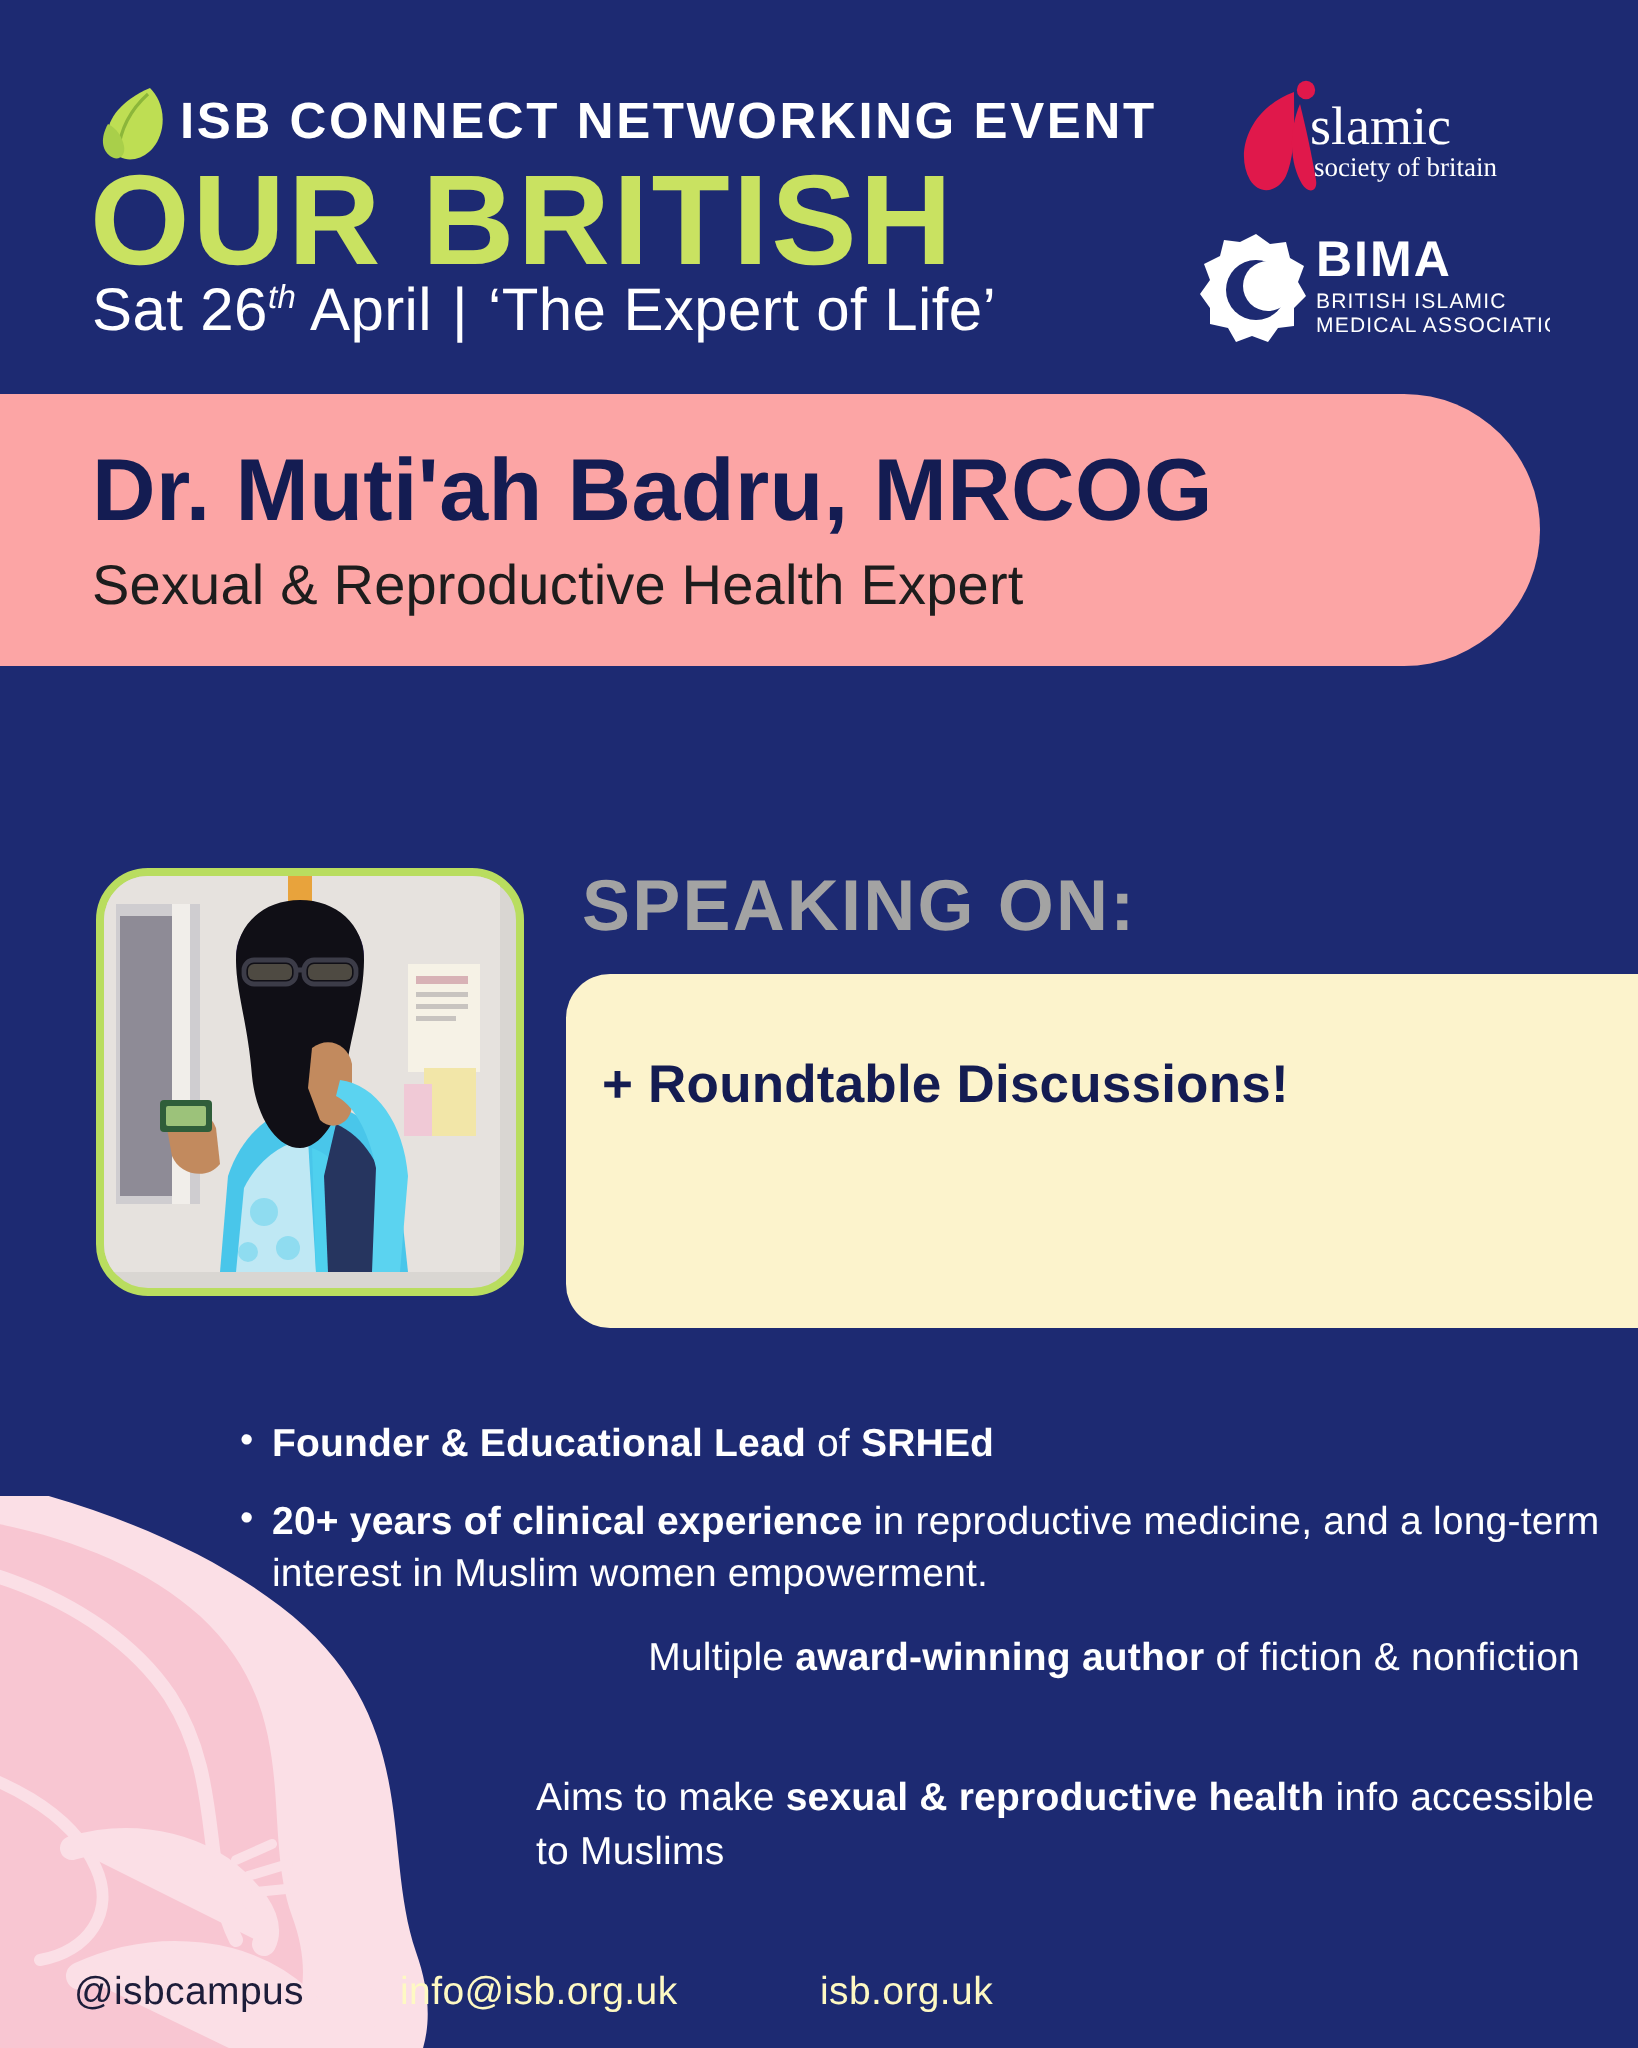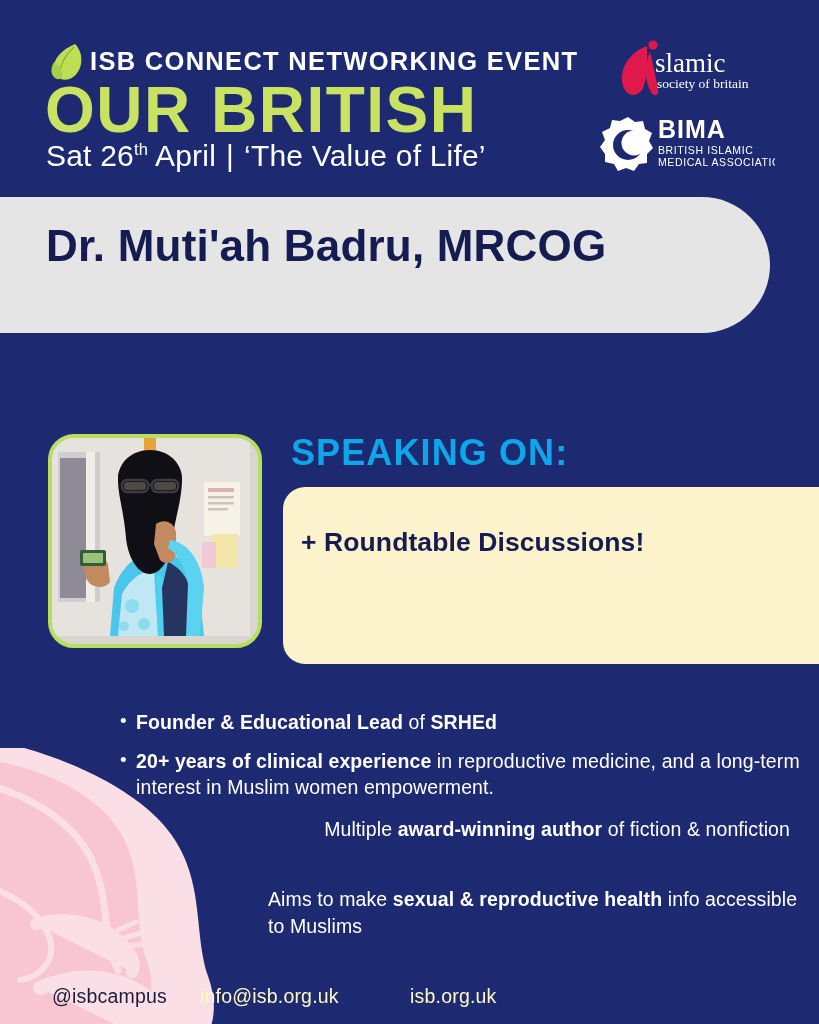--- a/index.html
+++ b/index.html
@@ -61,41 +61,42 @@
     left: 46px; top: 139px;
     color: #ffffff;
     font-size: 30px;
     font-weight: 400;
     letter-spacing: 0.2px;
     white-space: nowrap;
   }
   .date-line sup {
     font-size: 0.55em;
     vertical-align: super;
+    font-style: italic;
   }
   .date-sep { margin: 0 10px; }
 
   
   .isb-logo {
     position: absolute;
     left: 617px; top: 40px;
     width: 150px; height: 58px;
   }
   .bima-logo {
     position: absolute;
     left: 600px; top: 116px;
     width: 175px; height: 58px;
   }
 
   
   .name-banner {
     position: absolute;
     left: 0; top: 197px;
     width: 770px; height: 136px;
-    background: #e5e5e5;
+    background: #fca5a5;
     border-radius: 0 68px 68px 0;
     box-sizing: border-box;
     padding: 26px 0 0 46px;
   }
   .speaker-name {
     color: #141c52;
     font-size: 44px;
     font-weight: 700;
     letter-spacing: 0.2px;
     line-height: 1.05;
@@ -119,21 +120,21 @@
     border-radius: 26px;
     overflow: hidden;
     background: #d9d6d2;
   }
   .photo-inner { position: absolute; inset: 0; }
 
   
   .speaking-on-label {
     position: absolute;
     left: 291px; top: 432px;
-    color: #0ea5e9;
+    color: #a3a3a3;
     font-size: 36px;
     font-weight: 700;
     letter-spacing: 1.1px;
     white-space: nowrap;
   }
   .topic-card {
     position: absolute;
     left: 283px; top: 487px;
     width: 560px; height: 177px;
     background: #fcf3cc;
@@ -205,21 +206,21 @@
     left: 0; top: 975px;
     width: 819px; height: 49px;
   }
   .footer span {
     position: absolute;
     color: #fef9c3;
     font-size: 19.5px;
     letter-spacing: 0.2px;
     white-space: nowrap;
   }
-  .f1 { left: 52px; top: 10px; color:#1d1d3a !important; }
+  .f1 { left: 37px; top: 10px; color:#1d1d3a !important; }
   .f2 { left: 200px; top: 10px; }
   .f3 { left: 410px; top: 10px; }
 </style>
 </head>
 <body>
 
 <div id="poster">
 
   <div class="blob-wrap">
     <svg width="400" height="300" viewBox="0 0 400 300" xmlns="http://www.w3.org/2000/svg">
@@ -257,21 +258,21 @@
         <path d="M24 5 C 14 14, 10 24, 9 34" fill="none" stroke="#8cb63a" stroke-width="1.6"></path>
         <path d="M4 20 C 0 27, 1 33, 5 36 C 9 39, 13 36, 12 31 C 11 26, 8 22, 4 20 Z" fill="#a9cf4a"></path>
       </svg>
     </div>
 
     <div class="event-line">ISB CONNECT NETWORKING EVENT</div>
 
     <div class="our-speakers">OUR BRITISH</div>
 
     <div class="date-line">
-      <span>Sat 26</span><sup>th</sup><span> April</span><span class="date-sep">|</span><span>‘The Value of Life’</span>
+      <span>Sat 26</span><sup>th</sup><span> April</span><span class="date-sep">|</span><span>‘The Expert of Life’</span>
     </div>
 
     <div class="isb-logo">
       <svg width="150" height="58" viewBox="0 0 150 58" xmlns="http://www.w3.org/2000/svg">
         <path d="M30 6 C 8 14, 0 36, 8 50 C 13 58, 22 56, 26 48 C 31 37, 30 20, 30 6 Z" fill="#e0184b"></path>
         <path d="M33 12 C 27 26, 28 42, 34 52 C 37 57, 42 56, 41 50 C 39 38, 36 24, 33 12 Z" fill="#e0184b"></path>
         <circle cx="36" cy="5" r="4.6" fill="#e0184b"></circle>
         <text x="38" y="32" font-family="'Liberation Serif', serif" font-size="27" fill="#ffffff">slamic</text>
         <text x="40" y="48" font-family="'Liberation Serif', serif" font-size="13.5" fill="#ffffff">society of britain</text>
       </svg>
@@ -286,20 +287,21 @@
         </g>
         <text x="58" y="22" font-family="'Liberation Sans', sans-serif" font-size="25" font-weight="bold" fill="#ffffff" letter-spacing="1">BIMA</text>
         <text x="58" y="38" font-family="'Liberation Sans', sans-serif" font-size="10.5" fill="#ffffff" letter-spacing="0.6">BRITISH ISLAMIC</text>
         <text x="58" y="50" font-family="'Liberation Sans', sans-serif" font-size="10.5" fill="#ffffff" letter-spacing="0.6">MEDICAL ASSOCIATION</text>
       </svg>
     </div>
   </div>
 
   <div class="name-banner">
     <div class="speaker-name">Dr. Muti'ah Badru, MRCOG</div>
+    <div class="speaker-role">Sexual &amp; Reproductive Health Expert</div>
   </div>
 
   <div class="photo-frame">
     <svg class="photo-inner" width="198" height="198" viewBox="0 0 198 198" xmlns="http://www.w3.org/2000/svg">
       <rect width="198" height="198" fill="#e6e2de"></rect>
 
       <rect x="6" y="14" width="42" height="150" fill="#cfcdd0"></rect>
       <rect x="8" y="20" width="28" height="140" fill="#8e8b96"></rect>
       <rect x="34" y="14" width="9" height="150" fill="#f1eeea"></rect>
 

